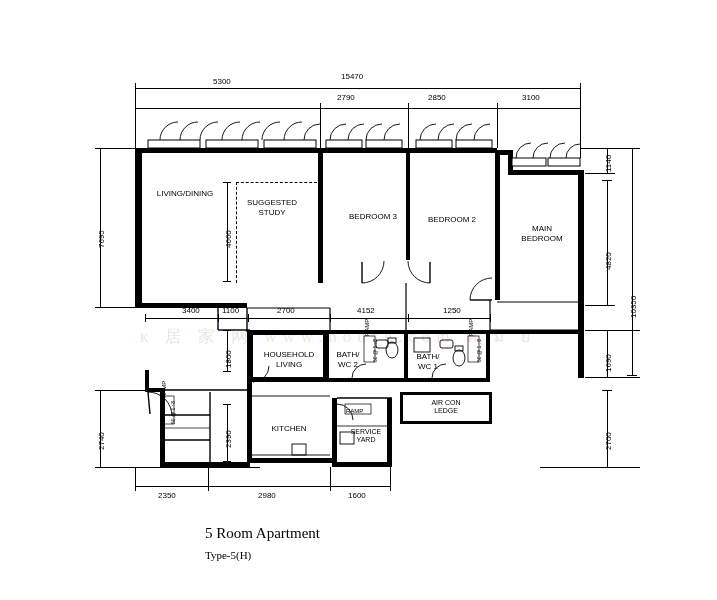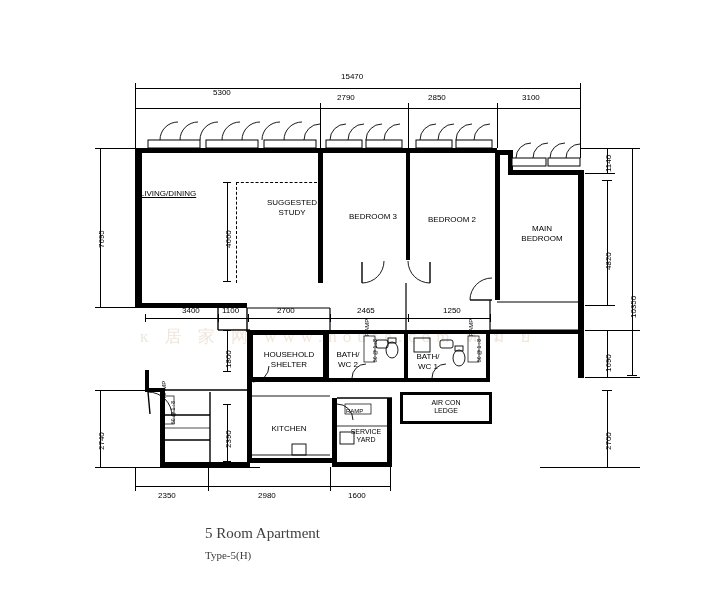--- a/index.html
+++ b/index.html
@@ -5,21 +5,21 @@
   html,body{margin:0;padding:0;background:#ffffff;}
   body{width:717px;height:600px;position:relative;font-family:"Liberation Serif",serif;color:#000;}
   #stage{position:absolute;left:0;top:0;width:717px;height:600px;overflow:hidden;background:#fff;}
   .abs{position:absolute;}
   .room-label{position:absolute;font-family:"Liberation Sans",sans-serif;font-size:8px;line-height:9.5px;text-align:center;color:#000;letter-spacing:0px;}
   .dim{position:absolute;font-family:"Liberation Sans",sans-serif;font-size:8px;color:#000;}
   .dimv{position:absolute;font-family:"Liberation Sans",sans-serif;font-size:8px;color:#000;transform-origin:left top;}
   .dimline{position:absolute;background:#000;height:1px;}
   .dimlinev{position:absolute;background:#000;width:1px;}
   .tick{position:absolute;background:#000;}
-  .caption{position:absolute;font-family:"Liberation Serif",serif;color:#404040;}
+  .caption{position:absolute;font-family:"Liberation Serif",serif;color:#000000;}
   .wm{position:absolute;font-family:"Liberation Serif",serif;font-size:17px;color:#efe6dc;letter-spacing:6px;white-space:nowrap;}
   .dashed{position:absolute;border-left:1px dashed #000;border-top:1px dashed #000;}
   svg{display:block;}
 </style>
 </head>
 <body>
 
 <div id="stage">
 
   <div class="wm" style="left:140px;top:322px;">к 居 家 网 www.house.com ห ม ย</div>
@@ -29,21 +29,21 @@
   <div class="tick" style="left:135px;top:83px;width:1px;height:10px;"></div>
   <div class="tick" style="left:580px;top:83px;width:1px;height:10px;"></div>
 
   <div class="dimline" style="left:135px;top:108px;width:446px;"></div>
   <div class="tick" style="left:135px;top:103px;width:1px;height:10px;"></div>
   <div class="tick" style="left:320px;top:103px;width:1px;height:10px;"></div>
   <div class="tick" style="left:408px;top:103px;width:1px;height:10px;"></div>
   <div class="tick" style="left:497px;top:103px;width:1px;height:10px;"></div>
   <div class="tick" style="left:580px;top:103px;width:1px;height:10px;"></div>
 
-  <div class="dim" style="left:213px;top:88px;">5300</div>
+  <div class="dim" style="left:213px;top:77px;">5300</div>
   <div class="dim" style="left:337px;top:93px;">2790</div>
   <div class="dim" style="left:428px;top:93px;">2850</div>
   <div class="dim" style="left:522px;top:93px;">3100</div>
 
   <div class="dimlinev" style="left:135px;top:88px;height:60px;"></div>
   <div class="dimlinev" style="left:320px;top:108px;height:40px;"></div>
   <div class="dimlinev" style="left:408px;top:108px;height:40px;"></div>
   <div class="dimlinev" style="left:497px;top:108px;height:40px;"></div>
   <div class="dimlinev" style="left:580px;top:88px;height:70px;"></div>
 
@@ -90,21 +90,21 @@
   <div class="dimline" style="left:580px;top:148px;width:60px;"></div>
   <div class="dimline" style="left:585px;top:173px;width:30px;"></div>
   <div class="dimline" style="left:585px;top:305px;width:30px;"></div>
   <div class="dimline" style="left:585px;top:330px;width:55px;"></div>
   <div class="dimline" style="left:585px;top:377px;width:55px;"></div>
   <div class="dimline" style="left:540px;top:467px;width:100px;"></div>
 
   <div class="dim" style="left:182px;top:306px;">3400</div>
   <div class="dim" style="left:222px;top:306px;">1100</div>
   <div class="dim" style="left:277px;top:306px;">2700</div>
-  <div class="dim" style="left:357px;top:306px;">2465</div>
+  <div class="dim" style="left:357px;top:306px;">4152</div>
   <div class="dim" style="left:443px;top:306px;">1250</div>
   <div class="dimline" style="left:145px;top:318px;width:345px;"></div>
   <div class="tick" style="left:145px;top:314px;width:1px;height:8px;"></div>
   <div class="tick" style="left:218px;top:314px;width:1px;height:8px;"></div>
   <div class="tick" style="left:248px;top:314px;width:1px;height:8px;"></div>
   <div class="tick" style="left:330px;top:314px;width:1px;height:8px;"></div>
   <div class="tick" style="left:408px;top:314px;width:1px;height:8px;"></div>
   <div class="tick" style="left:490px;top:314px;width:1px;height:8px;"></div>
 
   <div class="dimline" style="left:135px;top:486px;width:255px;"></div>
@@ -296,29 +296,29 @@
         <rect x="364" y="336" width="11" height="26" fill="none"></rect>
         <rect x="468" y="336" width="11" height="26" fill="none"></rect>
         <rect x="161" y="396" width="13" height="28" fill="none"></rect>
         <rect x="345" y="404" width="26" height="10" fill="none"></rect>
       </g>
     </g>
   </svg>
 
   <div class="dashed" style="left:236px;top:182px;width:80px;height:100px;border-right:0;border-bottom:0;"></div>
 
-  <div class="room-label" style="left:131px;top:189px;width:74px;text-decoration:underline;">LIVING/DINING</div>
-  <div class="room-label" style="left:256px;top:198px;width:72px;white-space:pre-line;">SUGGESTED
+  <div class="room-label" style="left:148px;top:189px;width:74px;">LIVING/DINING</div>
+  <div class="room-label" style="left:236px;top:198px;width:72px;white-space:pre-line;">SUGGESTED
 STUDY</div>
   <div class="room-label" style="left:334px;top:212px;width:78px;">BEDROOM 3</div>
   <div class="room-label" style="left:412px;top:215px;width:80px;">BEDROOM 2</div>
   <div class="room-label" style="left:506px;top:224px;width:72px;white-space:pre-line;">MAIN
 BEDROOM</div>
   <div class="room-label" style="left:254px;top:350px;width:70px;white-space:pre-line;">HOUSEHOLD
-SHELTER</div>
+LIVING</div>
   <div class="room-label" style="left:332px;top:350px;width:32px;white-space:pre-line;">BATH/
 WC 2</div>
   <div class="room-label" style="left:412px;top:352px;width:32px;white-space:pre-line;">BATH/
 WC 1</div>
   <div class="room-label" style="left:418px;top:399px;width:56px;white-space:pre-line;font-size:7px;line-height:8px;">AIR CON
 LEDGE</div>
   <div class="room-label" style="left:252px;top:424px;width:74px;">KITCHEN</div>
   <div class="room-label" style="left:342px;top:428px;width:48px;white-space:pre-line;font-size:7px;line-height:8px;">SERVICE
 YARD</div>
 

